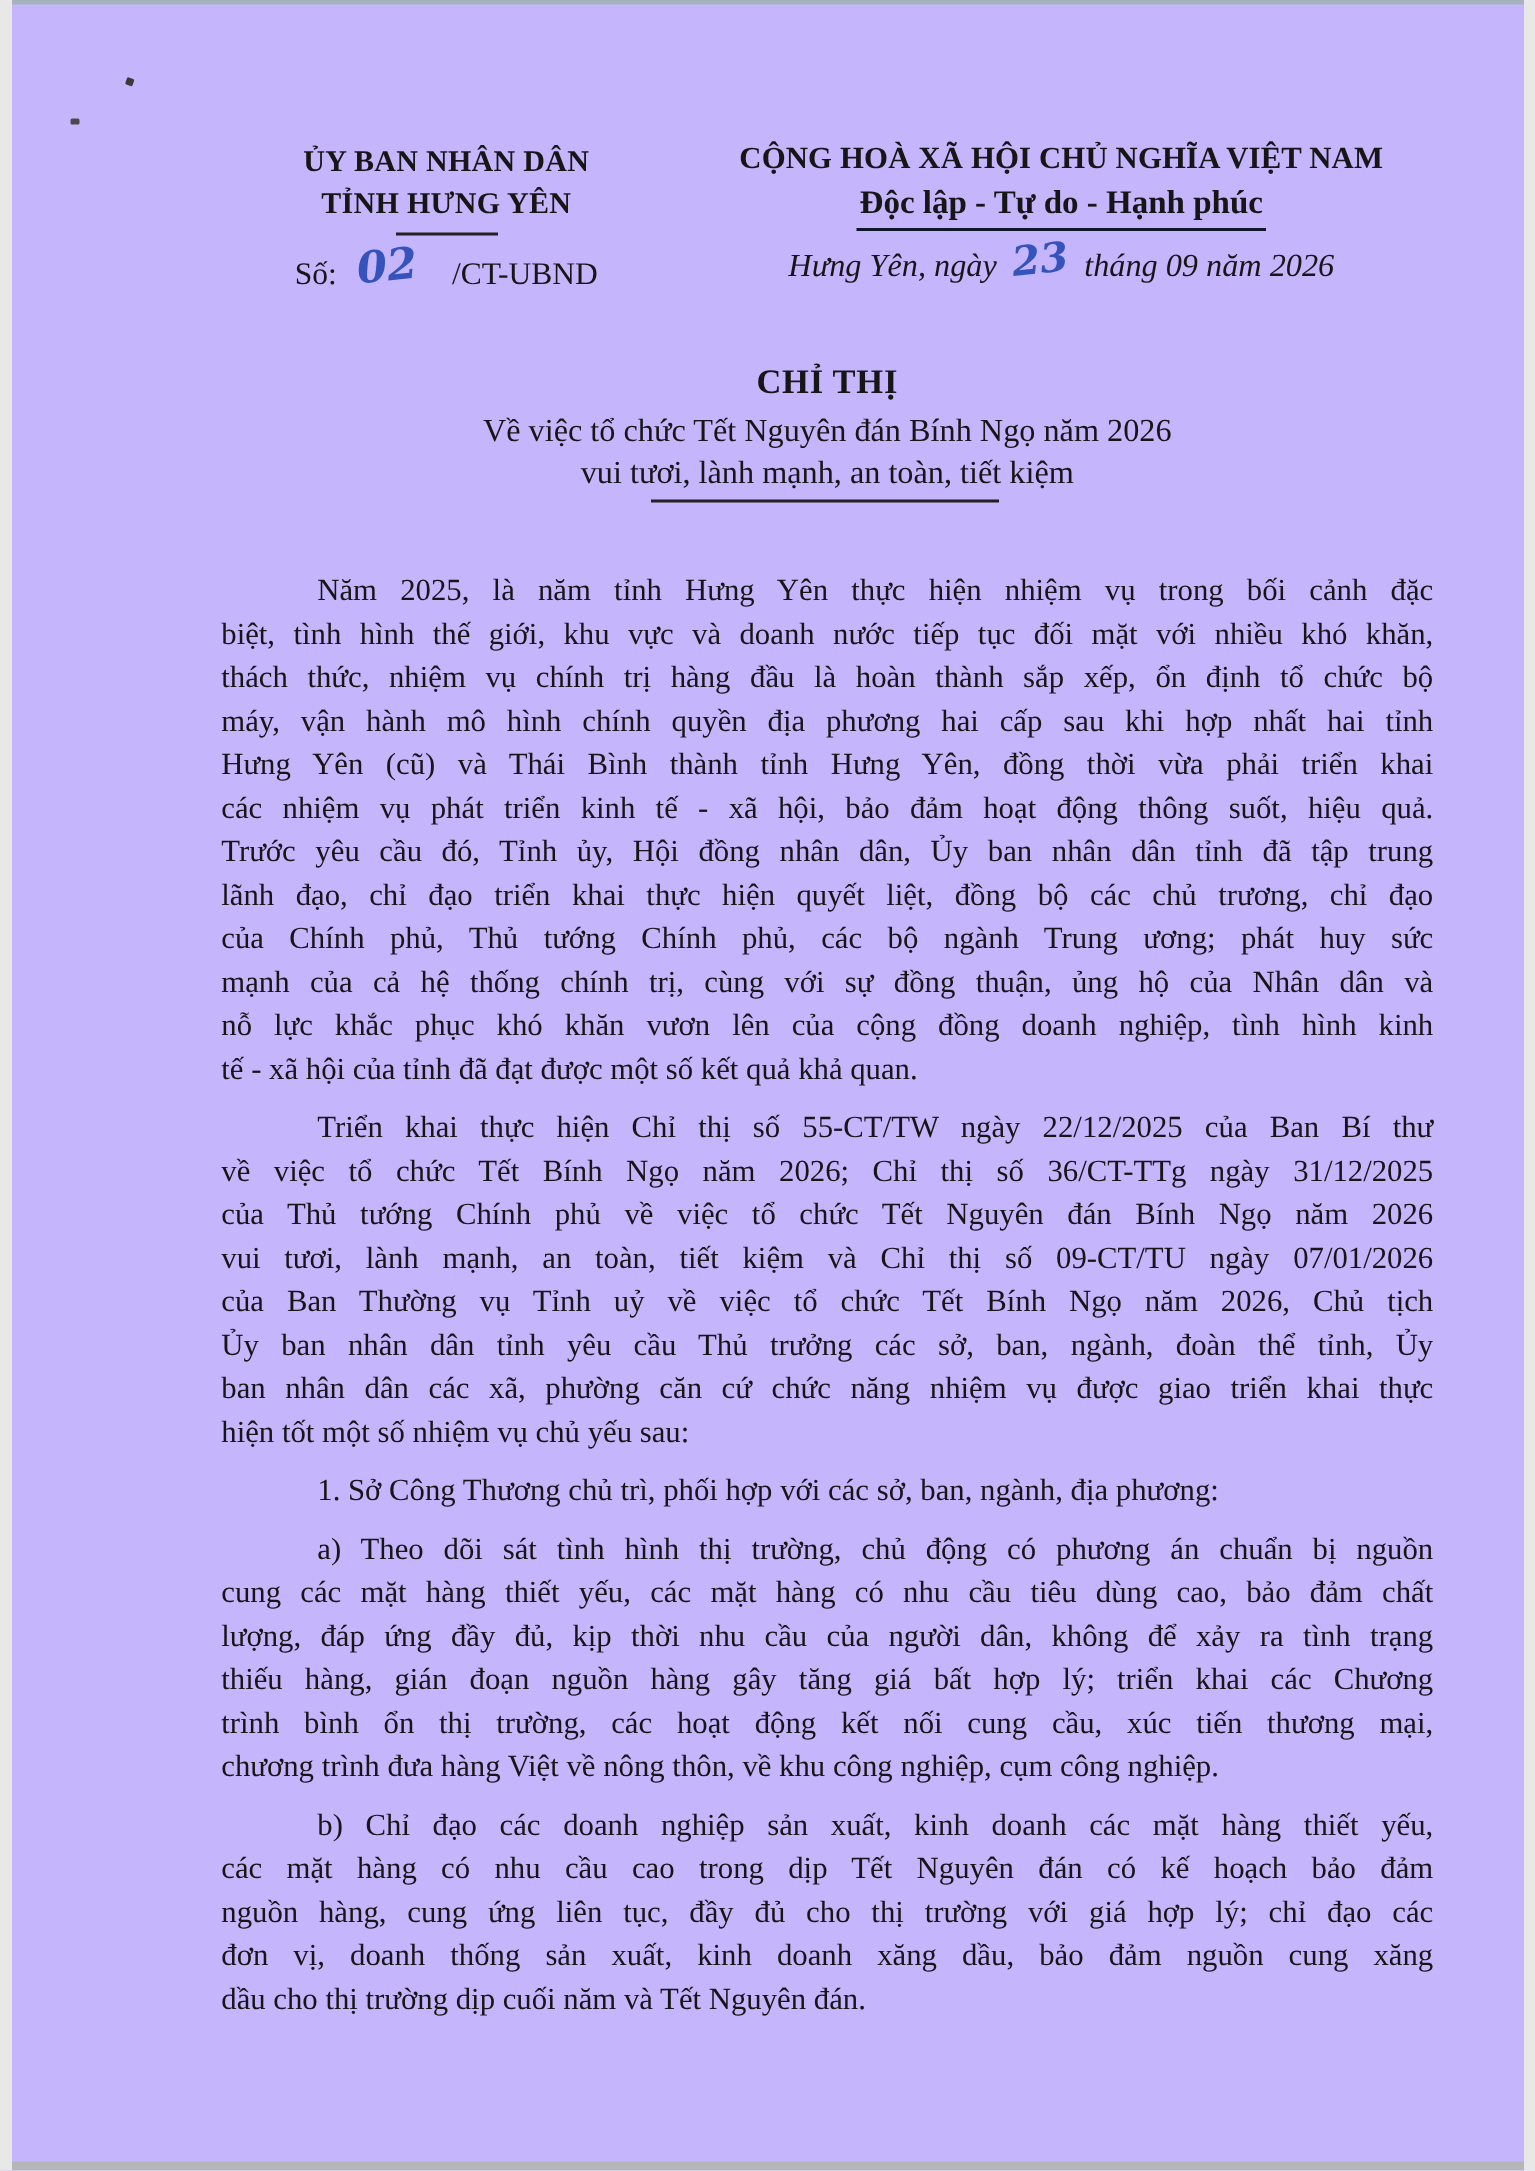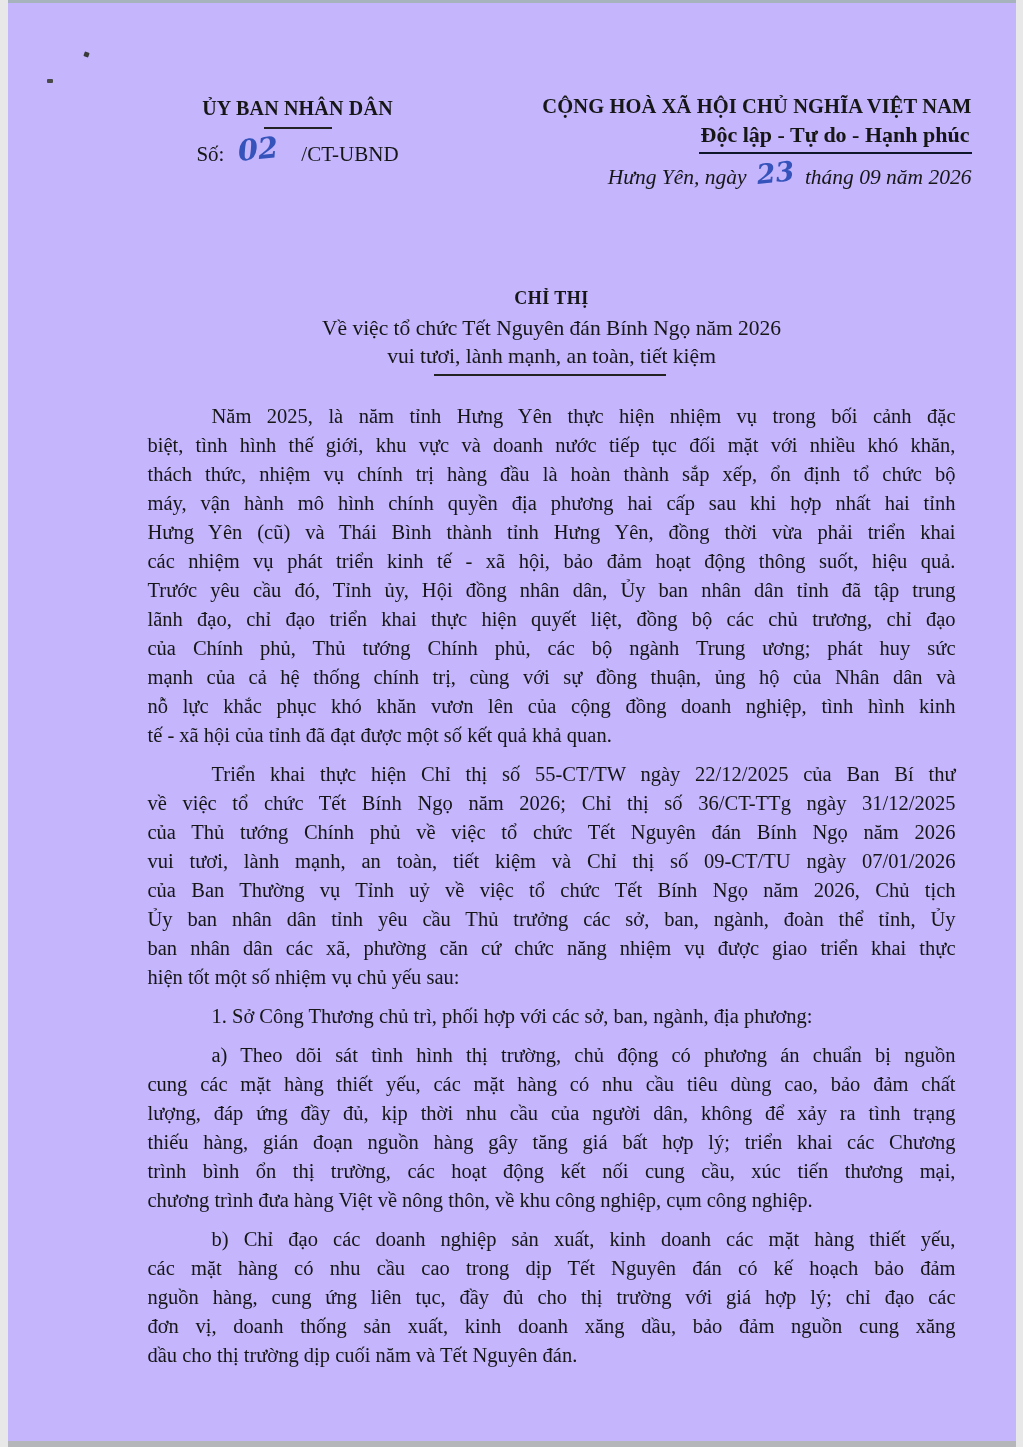--- a/index.html
+++ b/index.html
@@ -25,22 +25,22 @@
     position: absolute; top: 97px; left: 148px; width: 284px;
     text-align: center;
   }
   .hleft-l1 { font-weight: bold; font-size: 20px; letter-spacing: .2px; }
   .hleft-l2 { font-weight: bold; font-size: 20px; margin-top: 5px; letter-spacing: .2px; }
   .hleft-rule { width: 68px; border-bottom: 2px solid #222; margin: 7px auto 0; }
   .so-line { margin-top: 13px; font-size: 21px; white-space: nowrap; }
   .so-suffix { margin-left: 10px; }
 
   .hright {
-    position: absolute; top: 95px; left: 468px; width: 496px;
-    text-align: right;
+    position: absolute; top: 95px; left: 452px; width: 496px;
+    text-align: center;
   }
   .hright-l1 { font-weight: bold; font-size: 20.5px; letter-spacing: .1px; }
   .hright-l2 {
     display: inline-block; font-weight: bold; font-size: 22px;
     margin-top: 4px; padding: 0 2px 4px; border-bottom: 2px solid #0f172a;
   }
   .date-line { margin-top: 11px; font-style: italic; font-size: 21.5px; white-space: nowrap; }
 
   .handwriting {
     display: inline-block;
@@ -50,43 +50,44 @@
     font-weight: bold;
     font-size: 29px;
     line-height: 0;
     transform: rotate(-6deg) translateY(-2px);
     margin: 0 8px;
   }
   .date-line .handwriting { font-size: 27px; margin: 0 5px; }
 
   
   .title-block { position: absolute; top: 242px; left: 140px; width: 808px; text-align: center; }
-  .t1 { font-size: 18px; font-weight: bold; letter-spacing: .5px; margin-top: 46px; }
+  .t1 { font-size: 23px; font-weight: bold; letter-spacing: .5px; }
   .t2 { font-size: 21.5px; font-weight: normal; margin-top: 7px; }
   .t3 { font-size: 21.5px; font-weight: normal; margin-top: 3px; }
   .t-rule { width: 232px; border-bottom: 2px solid #222; margin: 5px auto 0; transform: translateX(-2px); }
 
   
-  .body-text { position: absolute; top: 402px; left: 140px; width: 808px; font-size: 20.5px; }
+  .body-text { position: absolute; top: 380px; left: 140px; width: 808px; font-size: 20.5px; }
   .para { margin: 0 0 10px 0; }
   .line { line-height: 29px; white-space: nowrap; }
   .line.fill { white-space: normal; text-align: justify; text-align-last: justify; }
   .line.first { text-indent: 64px; }
 </style>
 </head>
 <body>
 
 <div class="page">
 
   <div class="top-edge"></div>
   <div class="speck-a"></div>
   <div class="speck-b"></div>
 
   <div class="hleft">
     <div class="hleft-l1">ỦY BAN NHÂN DÂN</div>
+    <div class="hleft-l2">TỈNH HƯNG YÊN</div>
     <div class="hleft-rule"></div>
     <div class="so-line">
       <span>Số:</span>
       <span class="handwriting">02</span>
       <span class="so-suffix">/CT-UBND</span>
     </div>
   </div>
 
   <div class="hright">
     <div class="hright-l1">CỘNG HOÀ XÃ HỘI CHỦ NGHĨA VIỆT NAM</div>

